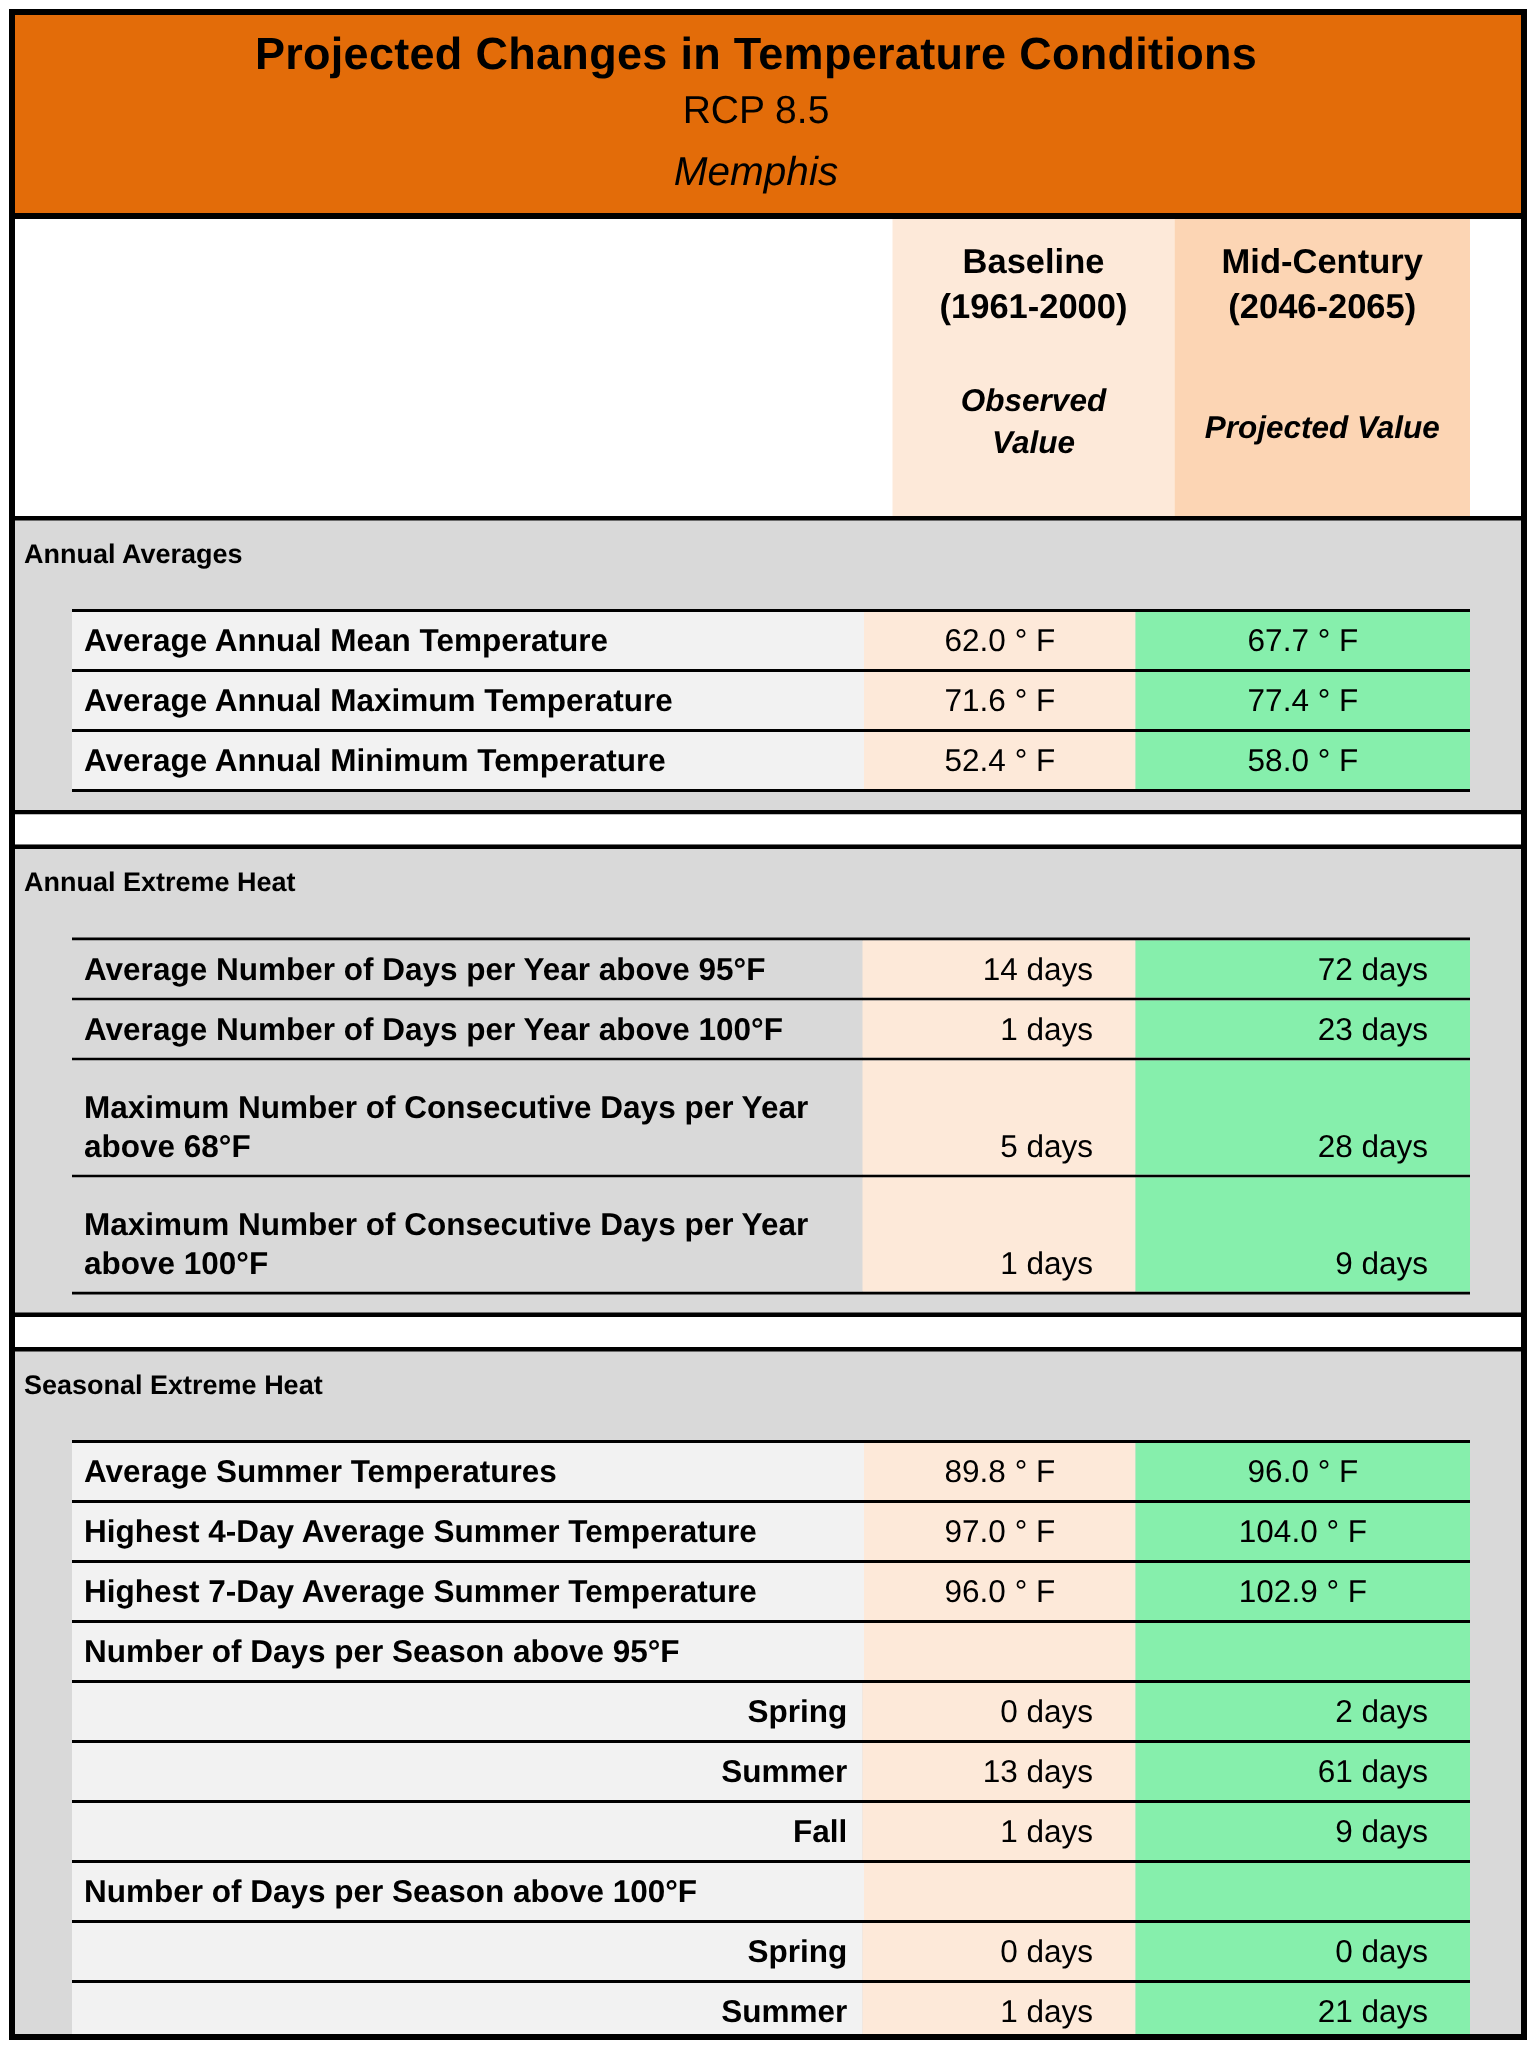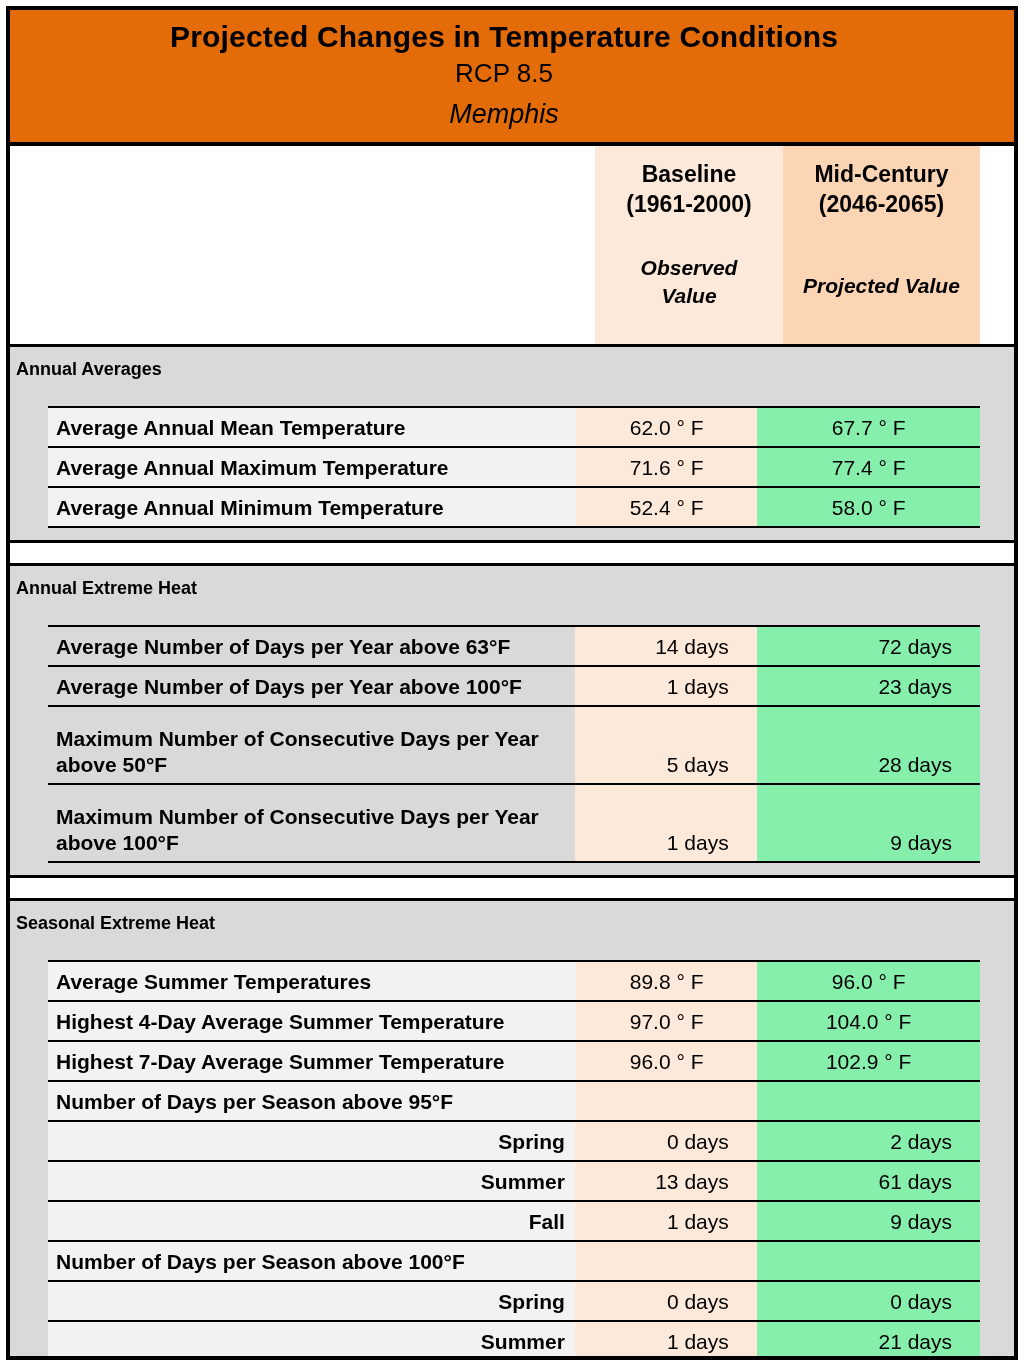--- a/index.html
+++ b/index.html
@@ -176,31 +176,31 @@
         </div>
       </div>
     </div>
 
     <div class="gap"></div>
 
     <div class="section gray-labels">
       <div class="section-title">Annual Extreme Heat</div>
       <div class="rows">
         <div class="row">
-          <div class="cell label">Average Number of Days per Year above 63°F</div>
+          <div class="cell label">Average Number of Days per Year above 95°F</div>
           <div class="cell val base right">14 days</div>
           <div class="cell val mid right">72 days</div>
         </div>
         <div class="row">
           <div class="cell label">Average Number of Days per Year above 100°F</div>
           <div class="cell val base right">1 days</div>
           <div class="cell val mid right">23 days</div>
         </div>
         <div class="row tall">
-          <div class="cell label">Maximum Number of Consecutive Days per Year above 50°F</div>
+          <div class="cell label">Maximum Number of Consecutive Days per Year above 68°F</div>
           <div class="cell val base right">5 days</div>
           <div class="cell val mid right">28 days</div>
         </div>
         <div class="row tall">
           <div class="cell label">Maximum Number of Consecutive Days per Year above 100°F</div>
           <div class="cell val base right">1 days</div>
           <div class="cell val mid right">9 days</div>
         </div>
       </div>
     </div>

